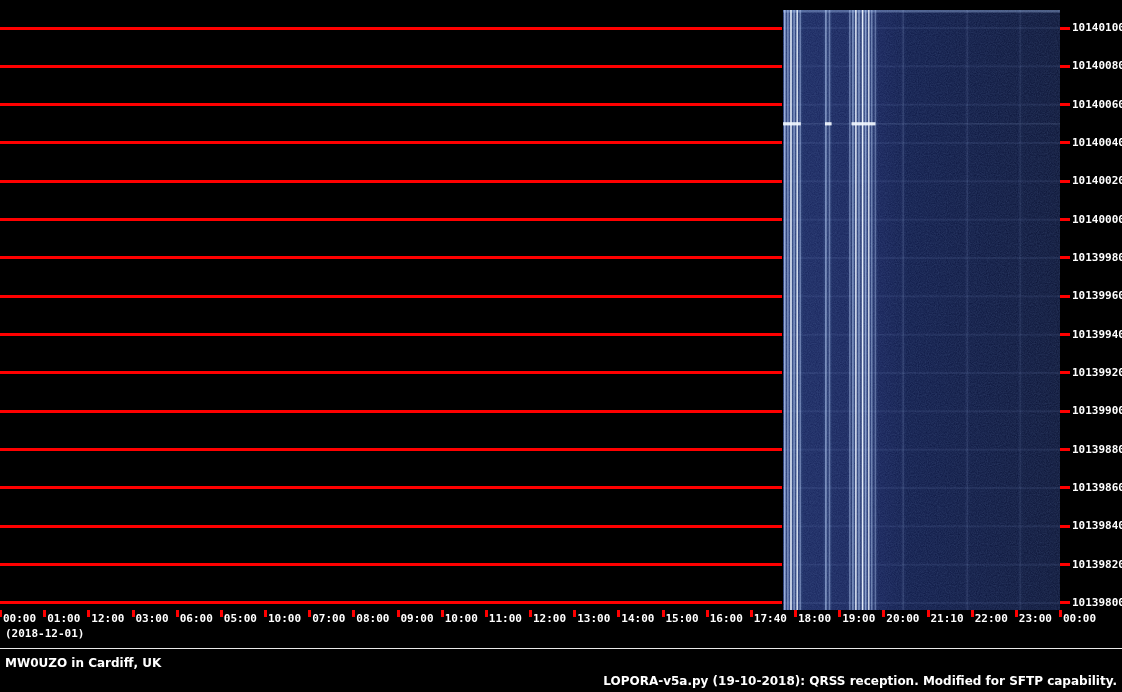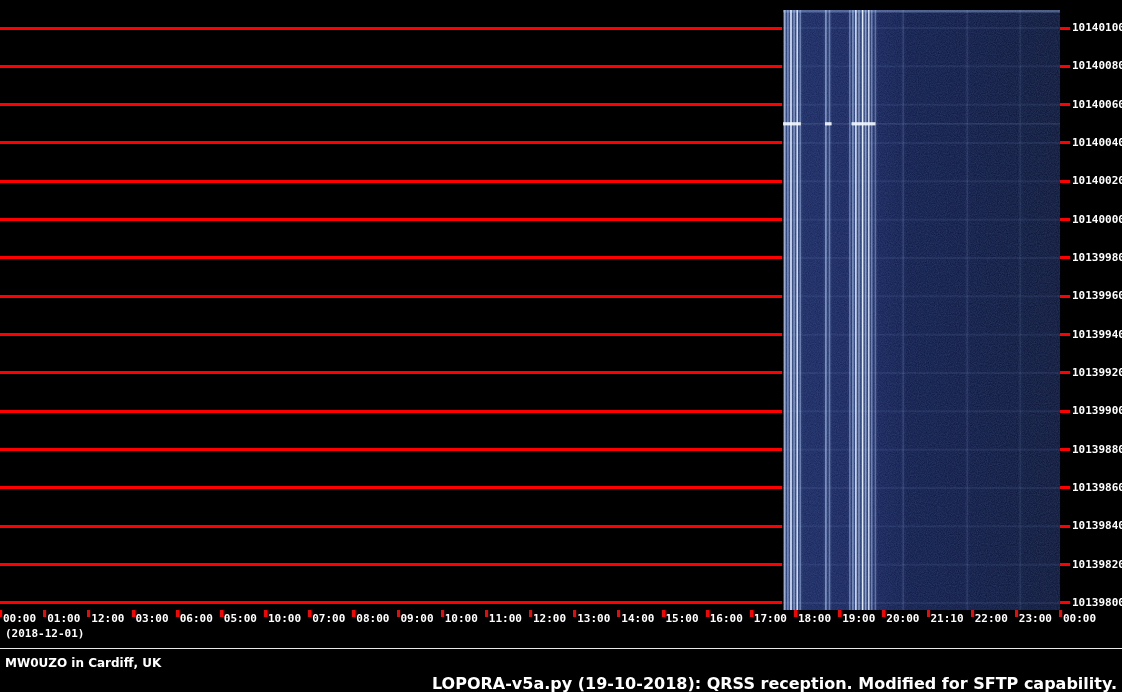--- a/index.html
+++ b/index.html
@@ -20,21 +20,21 @@
   .date-label { position:absolute; left:5px; top:627px; font-weight:bold; font-size:11px;
                 color:#fff; }
   .footer-rule { position:absolute; left:0; top:648px; width:1122px; height:1px;
                  background:#e9e9e9; }
   .station-line { position:absolute; left:5px; top:656px; font-family:"DejaVu Sans", sans-serif;
                   font-weight:bold; font-size:12px; color:#fff; }
   .settings-line { position:absolute; left:5px; top:674px; font-family:"DejaVu Sans", sans-serif;
                    font-weight:bold; font-size:12px; color:#fff; }
   .settings-line span { margin-right:26px; }
   .software-line { position:absolute; right:5px; top:674px; font-family:"DejaVu Sans", sans-serif;
-                   font-weight:bold; font-size:16px; color:#fff; }
+                   font-weight:bold; font-size:12px; color:#fff; }
 </style>
 </head>
 <body>
 
 <div class="screen">
   <div class="plot-area" id="plot">
     <div class="blue-wrap" id="specto">
         <svg xmlns="http://www.w3.org/2000/svg" width="277" height="600" viewBox="0 0 277 600">
           <defs>
             <linearGradient id="bg" x1="0" y1="0" x2="1" y2="0">
@@ -193,21 +193,21 @@
       <div class="time-label" style="left: 533px; top: 613px; text-align: center;">12:00</div>
       <div class="time-tick" style="left: 573.167px; top: 610px; width: 3px; height: 7px;"></div>
       <div class="time-label" style="left: 577.167px; top: 613px;">13:00</div>
       <div class="time-tick" style="left: 617.333px; top: 610px; width: 3px; height: 7px;"></div>
       <div class="time-label" style="left: 621.333px; top: 613px;">14:00</div>
       <div class="time-tick" style="left: 661.5px; top: 610px; width: 3px; height: 7px;"></div>
       <div class="time-label" style="left: 665.5px; top: 613px;">15:00</div>
       <div class="time-tick" style="left: 705.667px; top: 610px; width: 3px; height: 7px;"></div>
       <div class="time-label" style="left: 709.667px; top: 613px; text-align: center;">16:00</div>
       <div class="time-tick" style="left: 749.833px; top: 610px; width: 3px; height: 7px;"></div>
-      <div class="time-label" style="left: 753.833px; top: 613px;">17:00</div>
+      <div class="time-label" style="left: 753.833px; top: 613px;">17:40</div>
       <div class="time-tick" style="left: 794px; top: 610px; width: 3px; height: 7px;"></div>
       <div class="time-label" style="left: 798px; top: 613px;">18:00</div>
       <div class="time-tick" style="left: 838.167px; top: 610px; width: 3px; height: 7px;"></div>
       <div class="time-label" style="left: 842.167px; top: 613px;">19:00</div>
       <div class="time-tick" style="left: 882.333px; top: 610px; width: 3px; height: 7px;"></div>
       <div class="time-label" style="left: 886.333px; top: 613px;">20:00</div>
       <div class="time-tick" style="left: 926.5px; top: 610px; width: 3px; height: 7px;"></div>
       <div class="time-label" style="left: 930.5px; top: 613px;">21:10</div>
       <div class="time-tick" style="left: 970.667px; top: 610px; width: 3px; height: 7px;"></div>
       <div class="time-label" style="left: 974.667px; top: 613px;">22:00</div>

